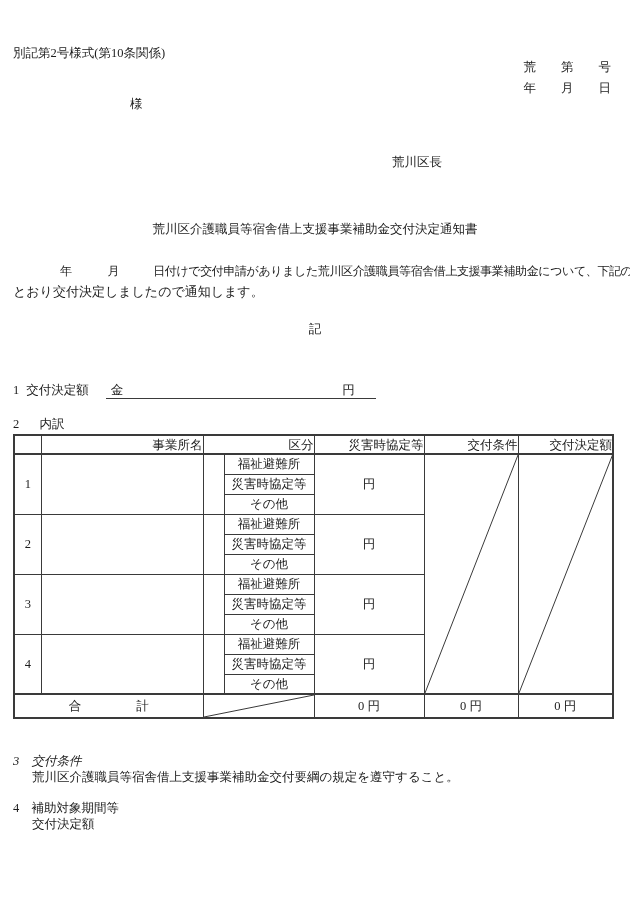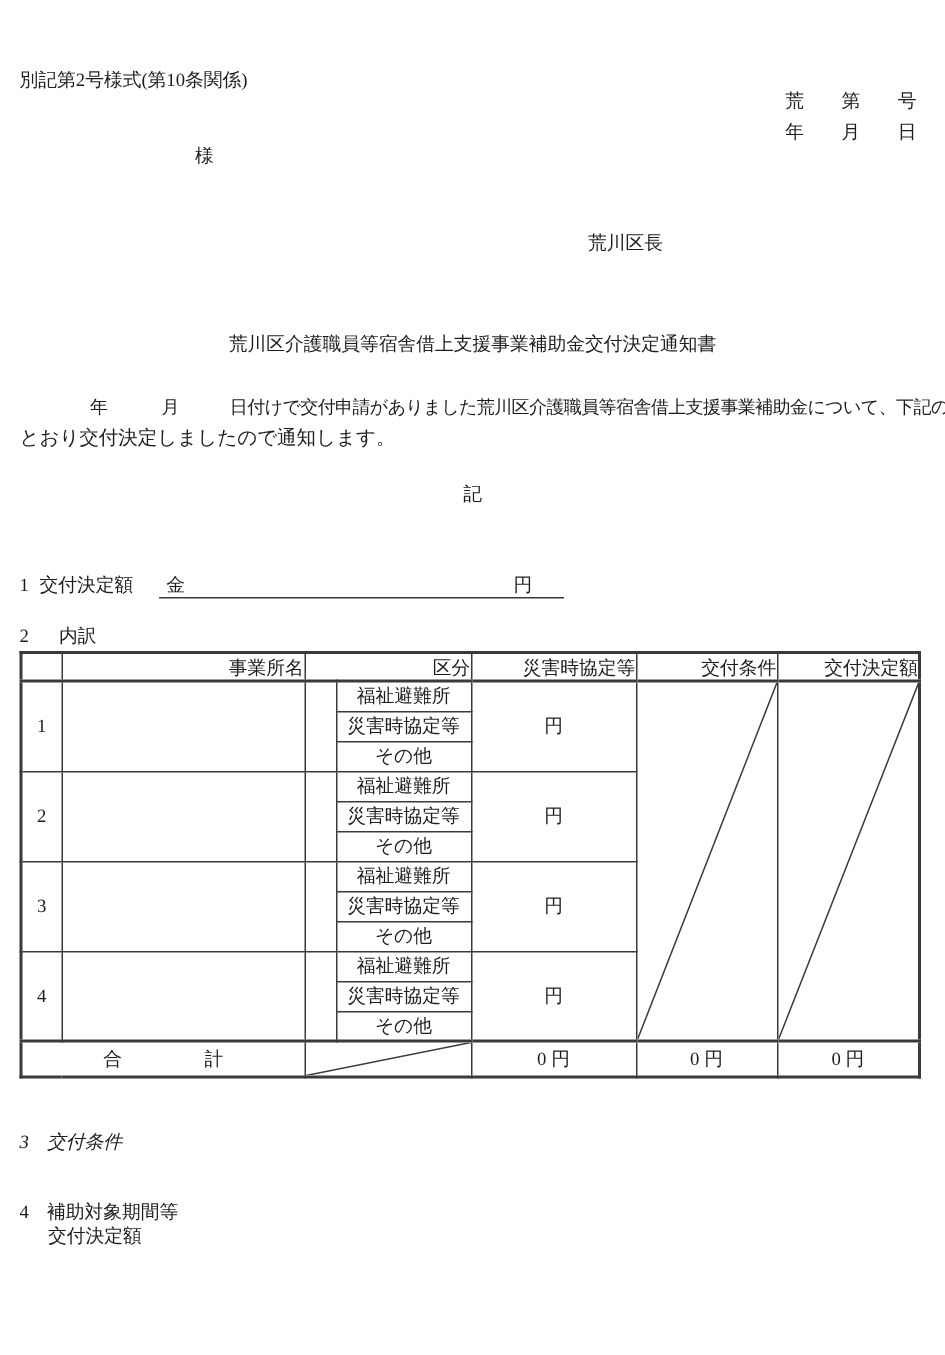--- a/index.html
+++ b/index.html
@@ -208,20 +208,21 @@
         <td class="tval">0 円</td>
         <td class="tval">0 円</td>
       </tr>
     </tbody>
   </table>
 
   <div class="abs" style="left:13px;top:754px;font-style:italic;">
     <span>3</span>
     <span style="margin-left:9px;">交付条件</span>
   </div>
+  <div class="abs" style="left:32px;top:770px;">荒川区介護職員等宿舎借上支援事業補助金交付要綱の規定を遵守すること。</div>
 
   <div class="abs" style="left:13px;top:801px;">
     <span>4</span>
     <span style="margin-left:9px;">補助対象期間等</span>
   </div>
   <div class="abs" style="left:32px;top:817px;">交付決定額</div>
 
 </div>
 
 </body></html>

